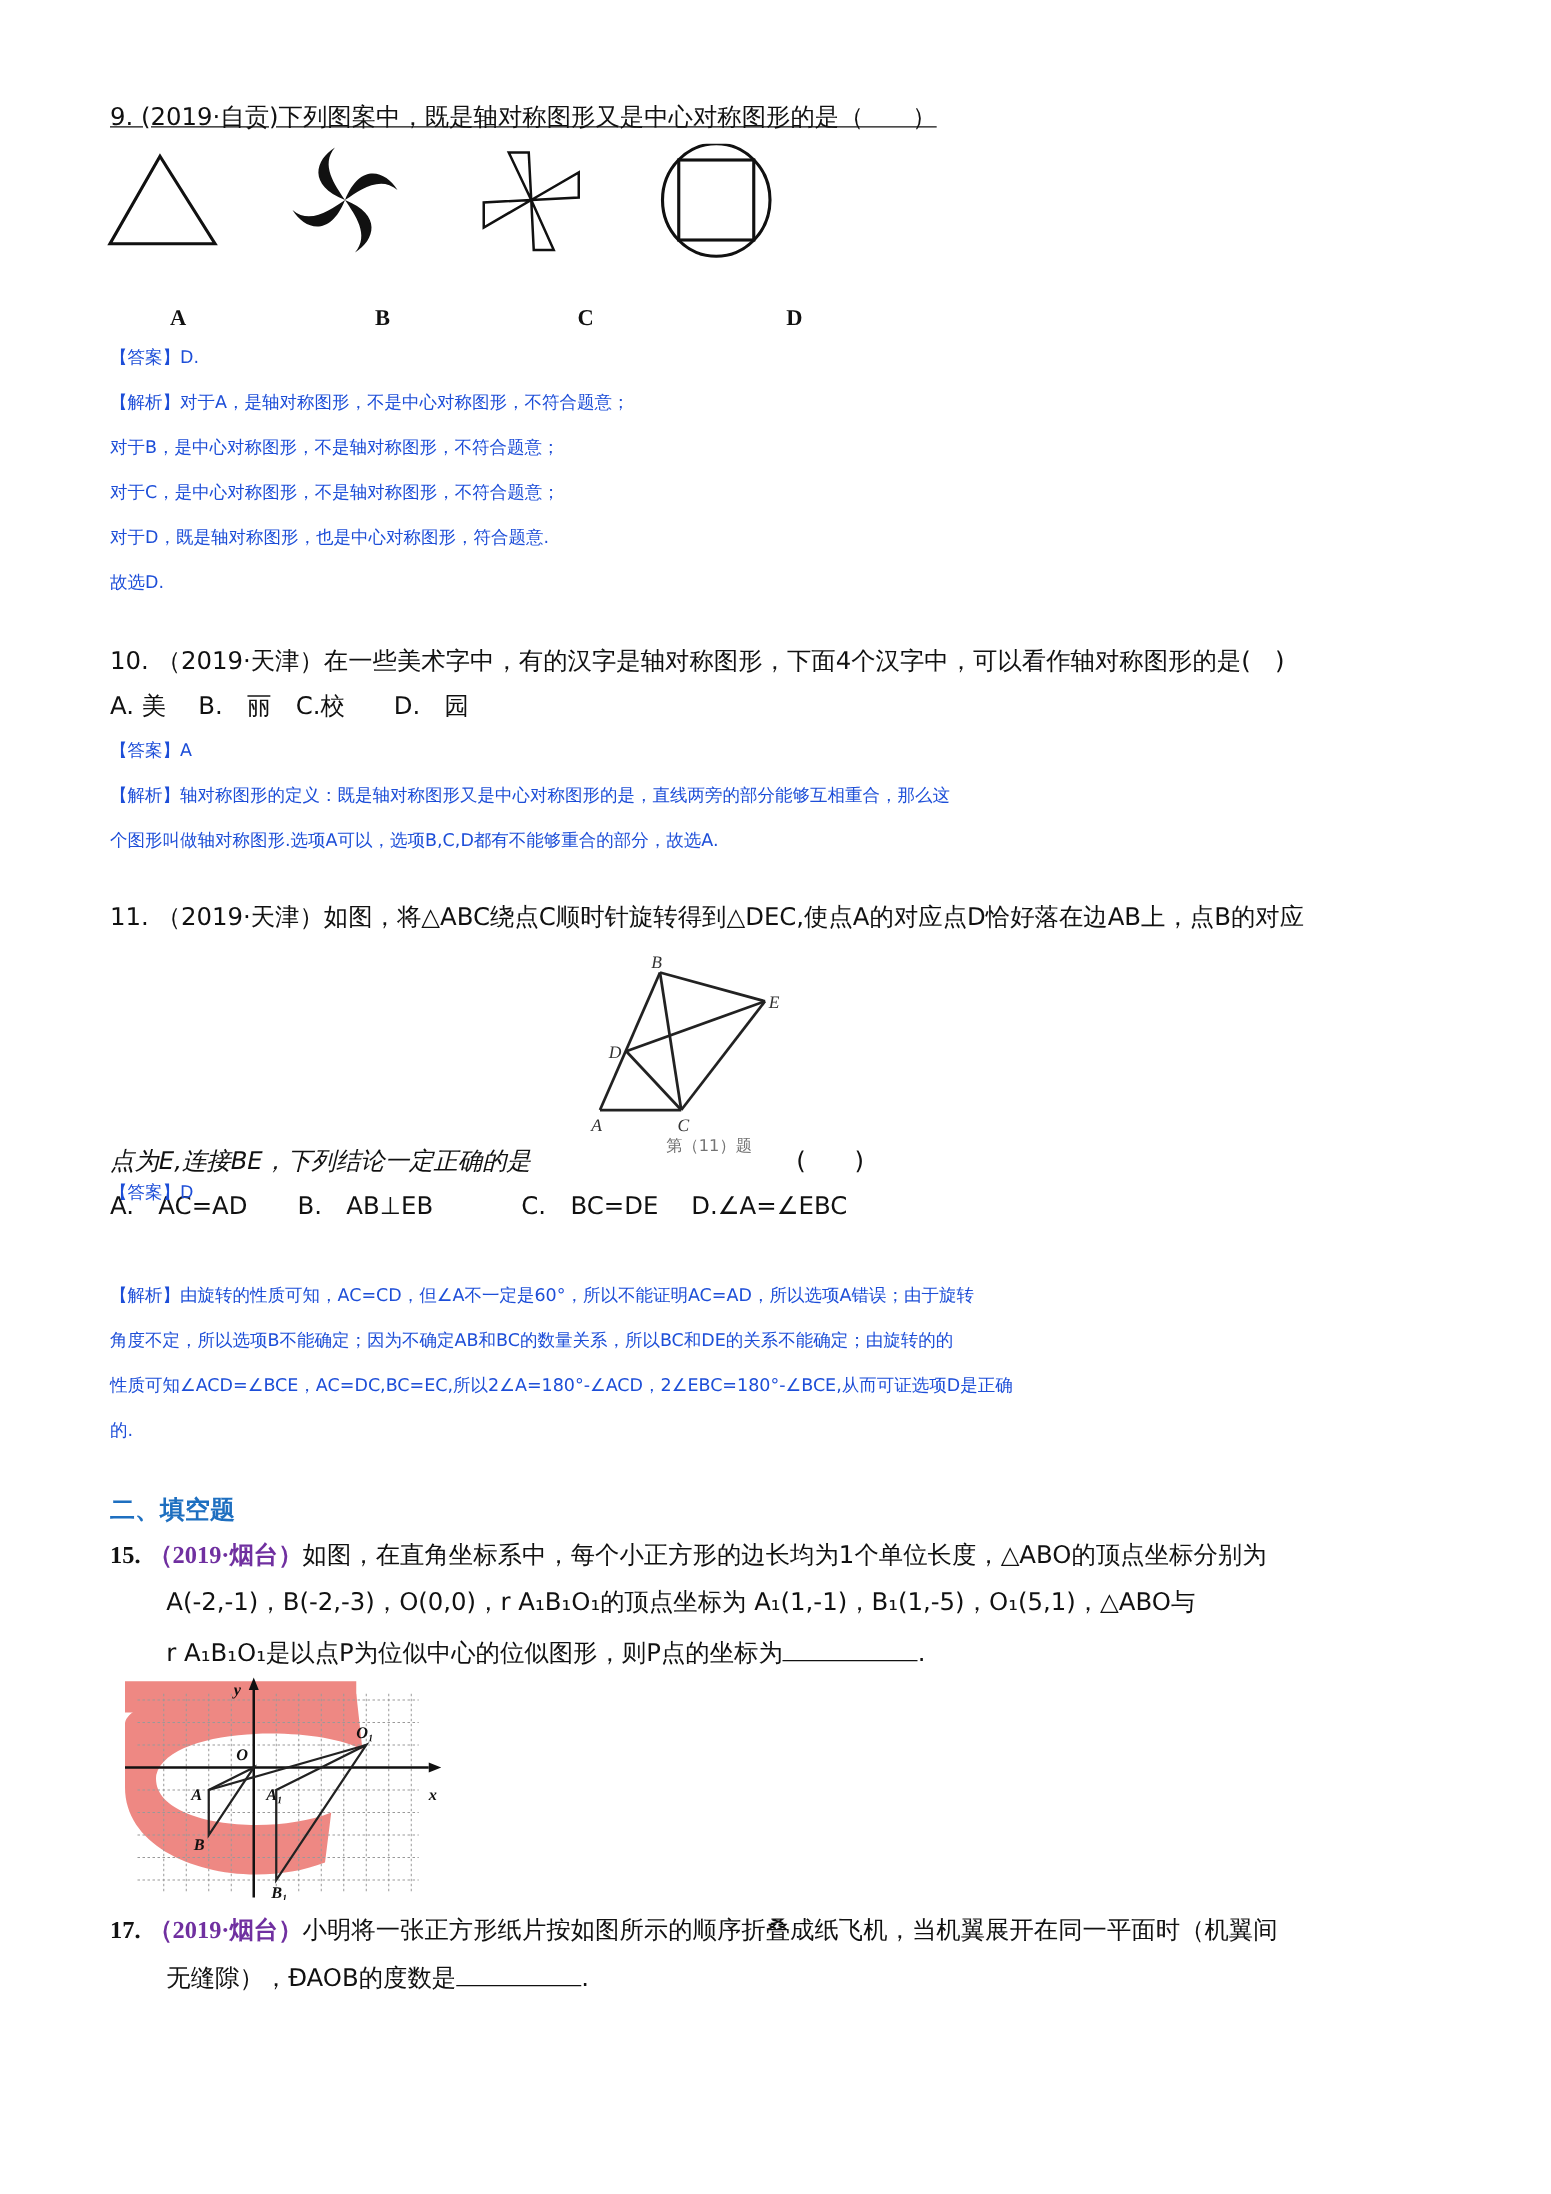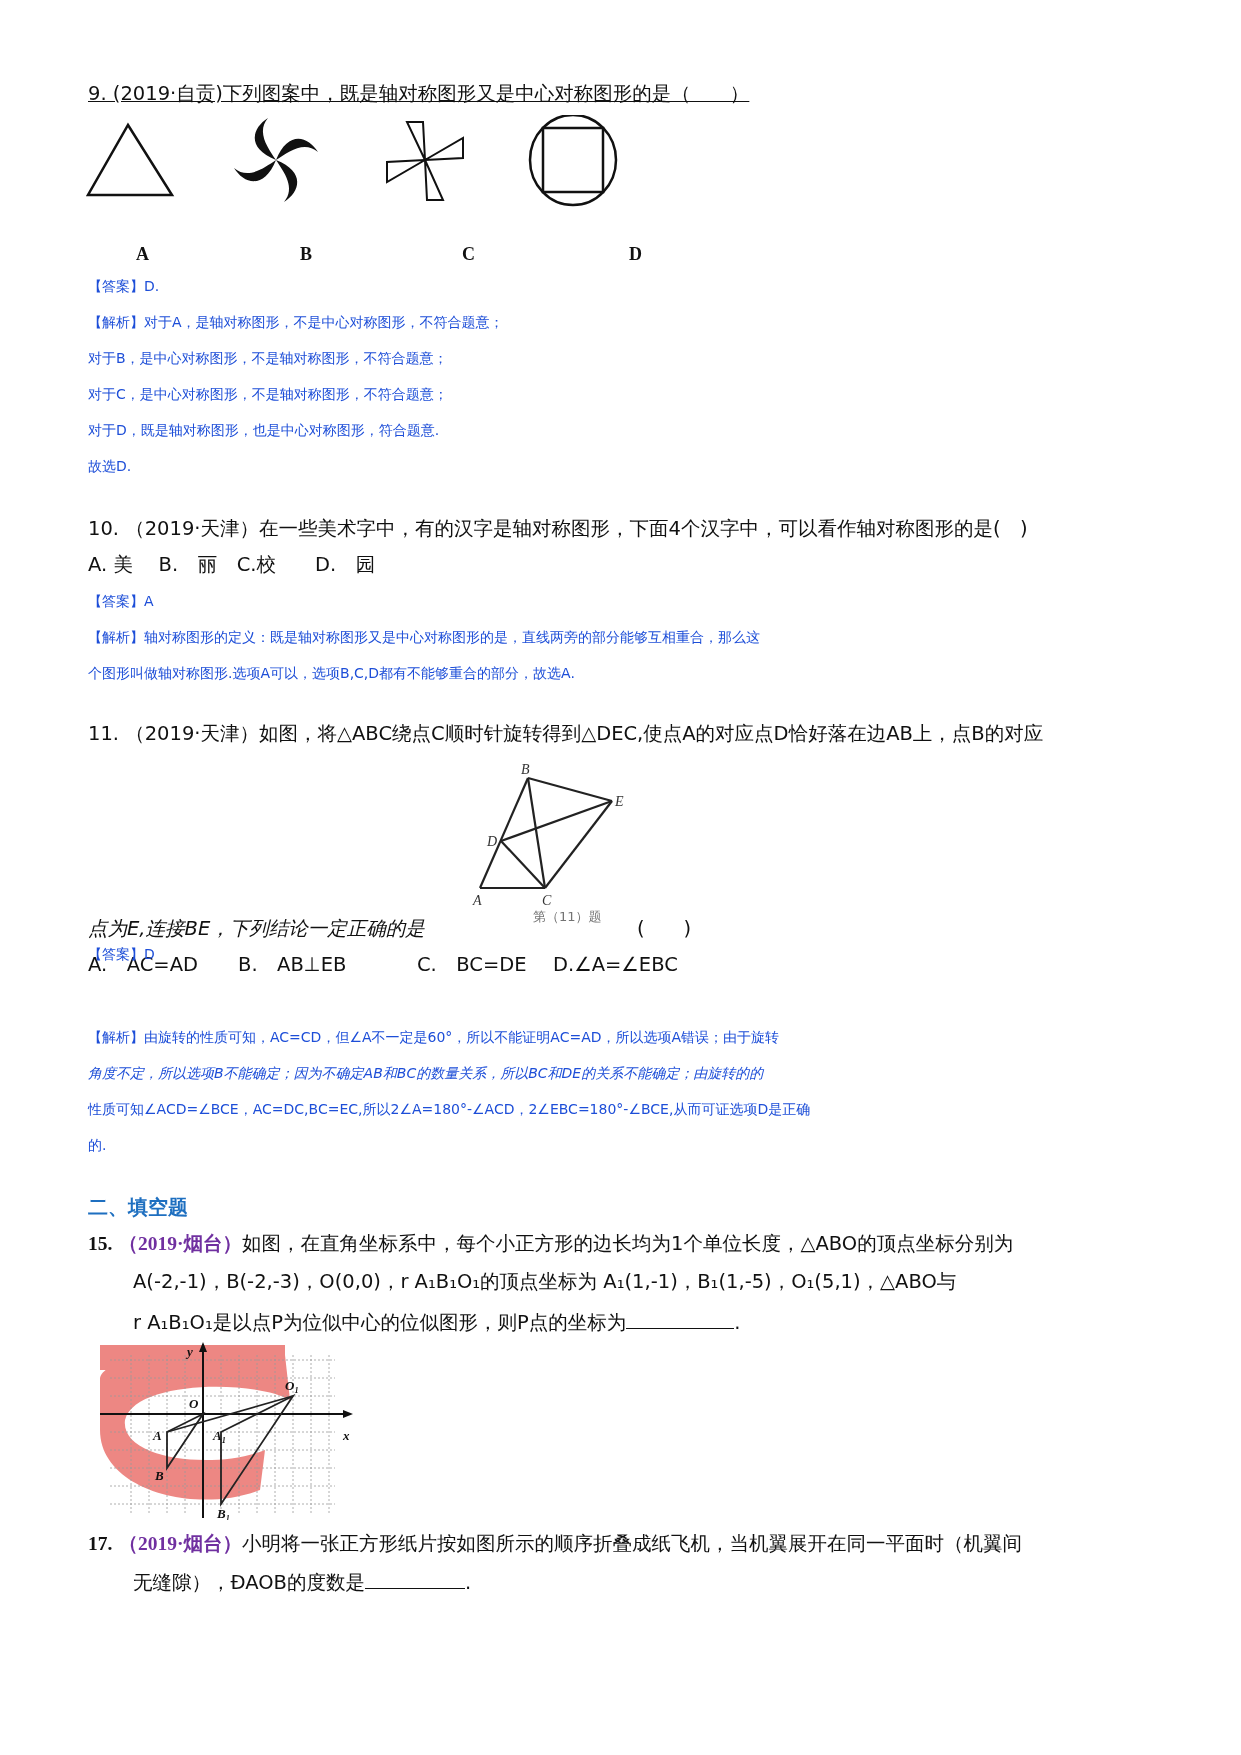--- a/index.html
+++ b/index.html
@@ -84,21 +84,21 @@
 <div class="line black" style="top:915px;font-style:italic;">点为E,连接BE，下列结论一定正确的是</div>
 <div class="line black" style="top:915px;left:637px;">(　　)</div>
 
 <div class="line black" style="top:951px;left:88px;">A.　AC=AD</div>
 <div class="line black" style="top:951px;left:238px;">B.　AB⊥EB</div>
 <div class="line black" style="top:951px;left:417px;">C.　BC=DE</div>
 <div class="line black" style="top:951px;left:553px;">D.∠A=∠EBC</div>
 
 <div class="line red" style="top:940px;">【答案】D</div>
 <div class="line red" style="top:1023px;">【解析】由旋转的性质可知，AC=CD，但∠A不一定是60°，所以不能证明AC=AD，所以选项A错误；由于旋转</div>
-<div class="line red" style="top:1059px;font-style:italic;">角度不定，所以选项B不能确定；因为不确定AB和BC的数量关系，所以BC和DE的关系不能确定；由旋转的的</div>
+<div class="line red" style="top:1059px;">角度不定，所以选项B不能确定；因为不确定AB和BC的数量关系，所以BC和DE的关系不能确定；由旋转的的</div>
 <div class="line red" style="top:1095px;">性质可知∠ACD=∠BCE，AC=DC,BC=EC,所以2∠A=180°-∠ACD，2∠EBC=180°-∠BCE,从而可证选项D是正确</div>
 <div class="line red" style="top:1131px;">的.</div>
 
 <div class="line section" style="top:1193px;">二、填空题</div>
 
 <div class="line black" style="top:1230px;">
   <span class="qnum">15.</span>
   <span class="purple">（2019·烟台）</span><span>如图，在直角坐标系中，每个小正方形的边长均为1个单位长度，△ABO的顶点坐标分别为</span>
 </div>
 <div class="line black" style="top:1268px;left:133px;">A(-2,-1)，B(-2,-3)，O(0,0)，r A₁B₁O₁的顶点坐标为 A₁(1,-1)，B₁(1,-5)，O₁(5,1)，△ABO与</div>

